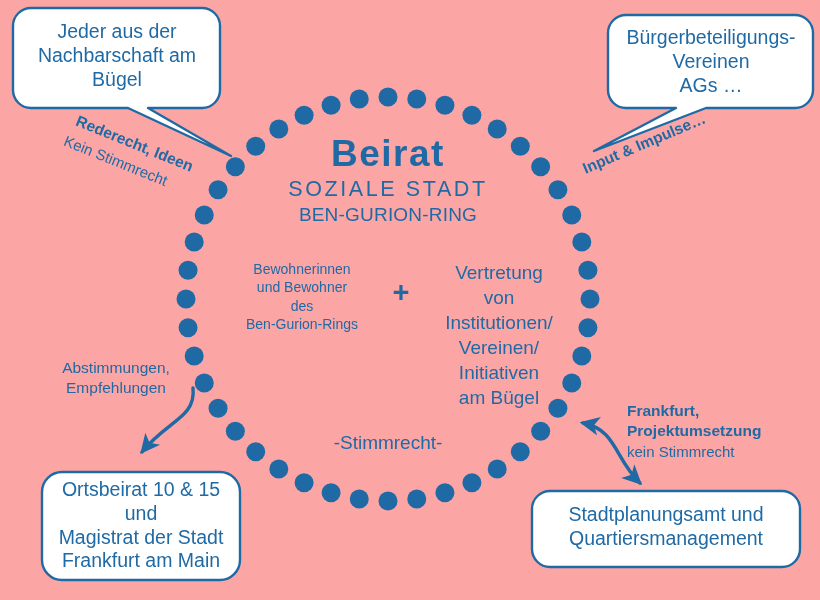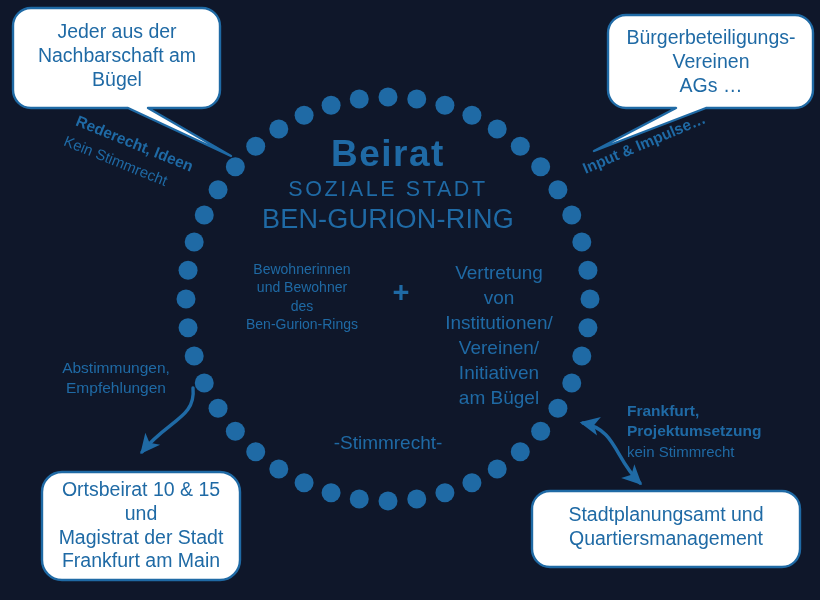--- a/index.html
+++ b/index.html
@@ -8,21 +8,21 @@
     padding: 0;
     background: #ffffff;
   }
   body {
     font-family: "Liberation Sans", sans-serif;
   }
   #stage {
     position: relative;
     width: 820px;
     height: 600px;
-    background: #0f172a;
+    background: #fca5a5;
     overflow: hidden;
   }
   #vector-layer {
     position: absolute;
     left: 0;
     top: 0;
     width: 820px;
     height: 600px;
   }
 
@@ -53,21 +53,21 @@
   #title-main {
     left: 238px; top: 131px; width: 300px;
     font-size: 37px; font-weight: 700; letter-spacing: 1.5px;
   }
   #title-sub1 {
     left: 238px; top: 176px; width: 300px;
     font-size: 21.5px; font-weight: 400; letter-spacing: 2.6px;
   }
   #title-sub2 {
     left: 238px; top: 203px; width: 300px;
-    font-size: 27px; font-weight: 400; letter-spacing: 0.2px;
+    font-size: 19px; font-weight: 400; letter-spacing: 0.2px;
   }
 
   
   #col-left {
     left: 214px; top: 260px; width: 176px;
     font-size: 14px; line-height: 1.32;
   }
   #col-right {
     left: 424px; top: 260px; width: 150px;
     font-size: 19px; line-height: 1.32;

